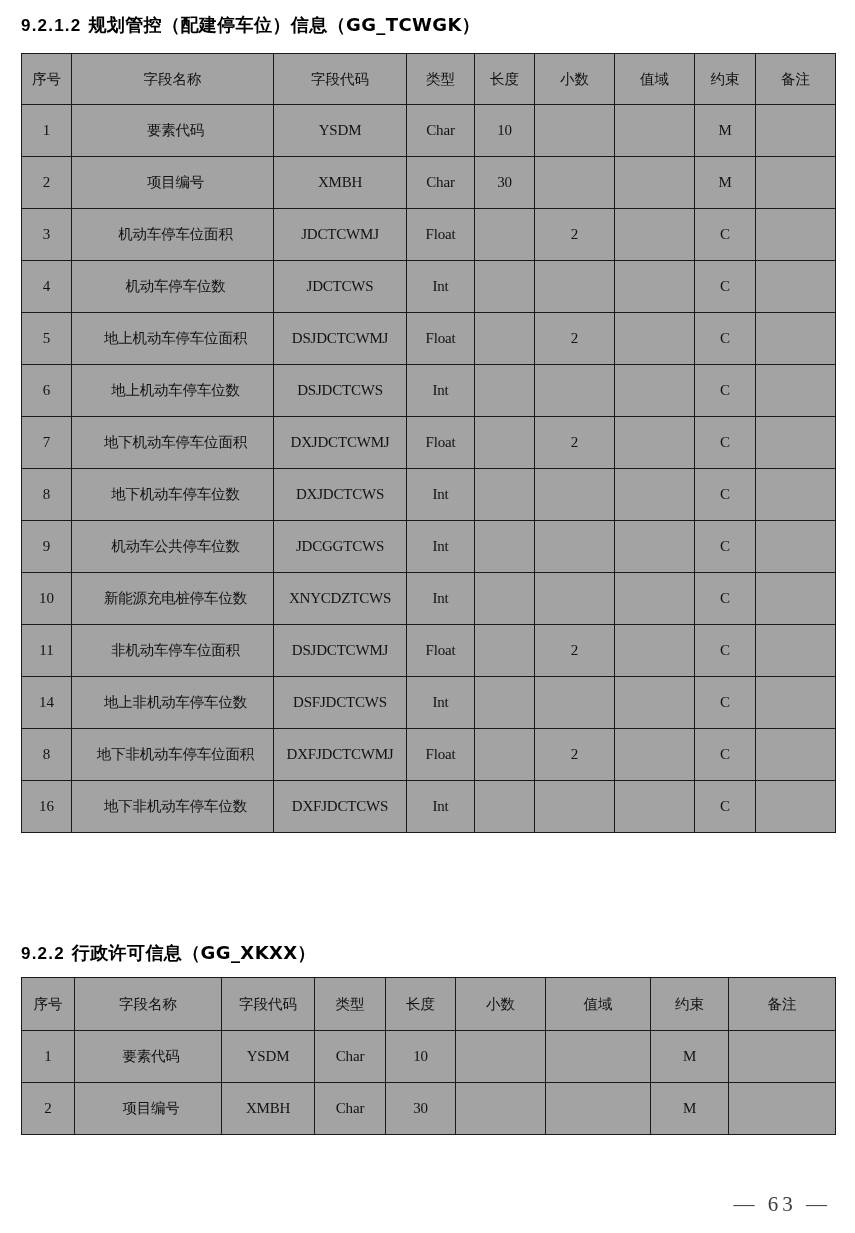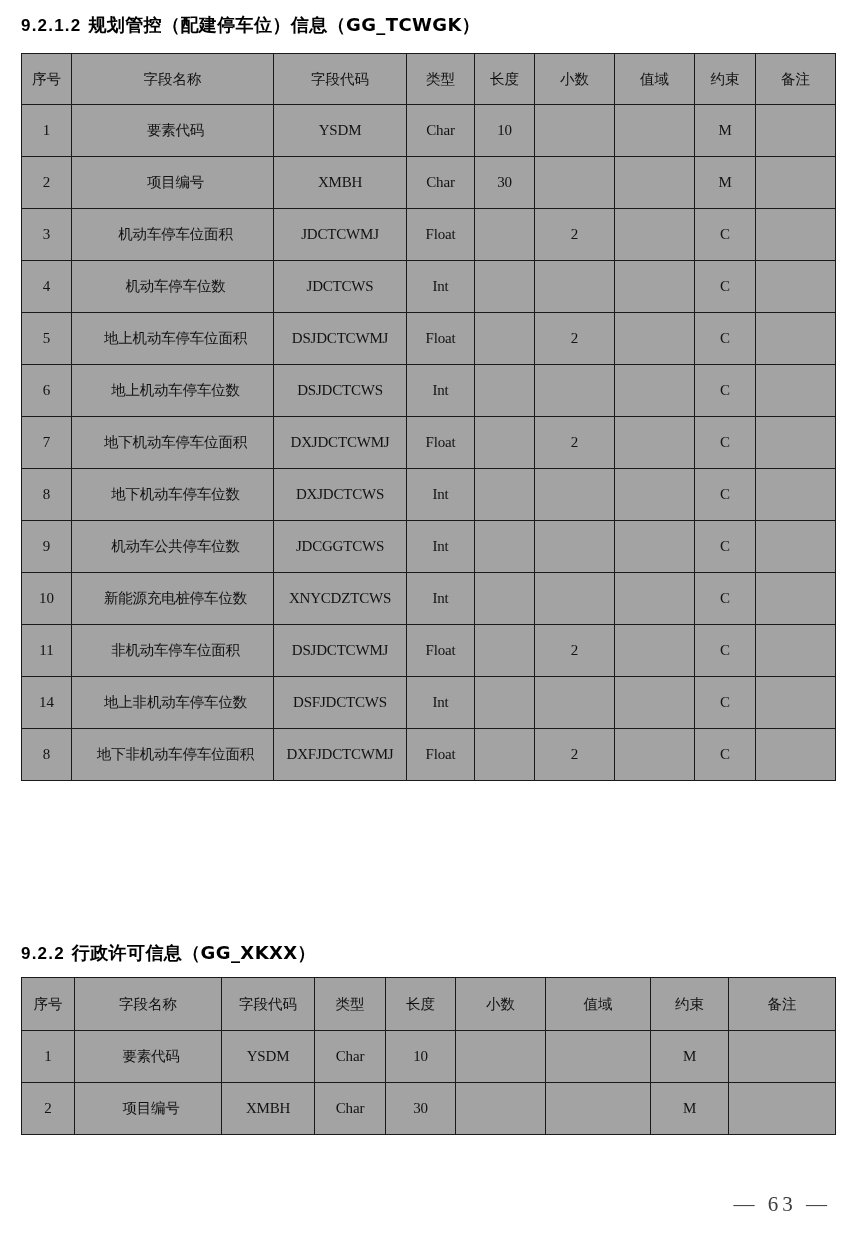--- a/index.html
+++ b/index.html
@@ -290,20 +290,31 @@
           <td>8</td>
           <td class="name">地下非机动车停车位面积</td>
           <td class="code">DXFJDCTCWMJ</td>
           <td class="code">Float</td>
           <td class="code"></td>
           <td class="code">2</td>
           <td class="code"></td>
           <td class="code">C</td>
           <td class="code"></td>
         </tr>
+        <tr class="data-row">
+          <td>16</td>
+          <td class="name">地下非机动车停车位数</td>
+          <td class="code">DXFJDCTCWS</td>
+          <td class="code">Int</td>
+          <td class="code"></td>
+          <td class="code"></td>
+          <td class="code"></td>
+          <td class="code">C</td>
+          <td class="code"></td>
+        </tr>
       </tbody>
   </table>
 
   <div class="section-heading" id="heading-2">
     <span class="num">9.2.2</span><span class="ttl">行政许可信息（GG_XKXX）</span>
   </div>
 
   <table class="spec-table" id="table-2">
     <colgroup>
       <col style="width:53px">

